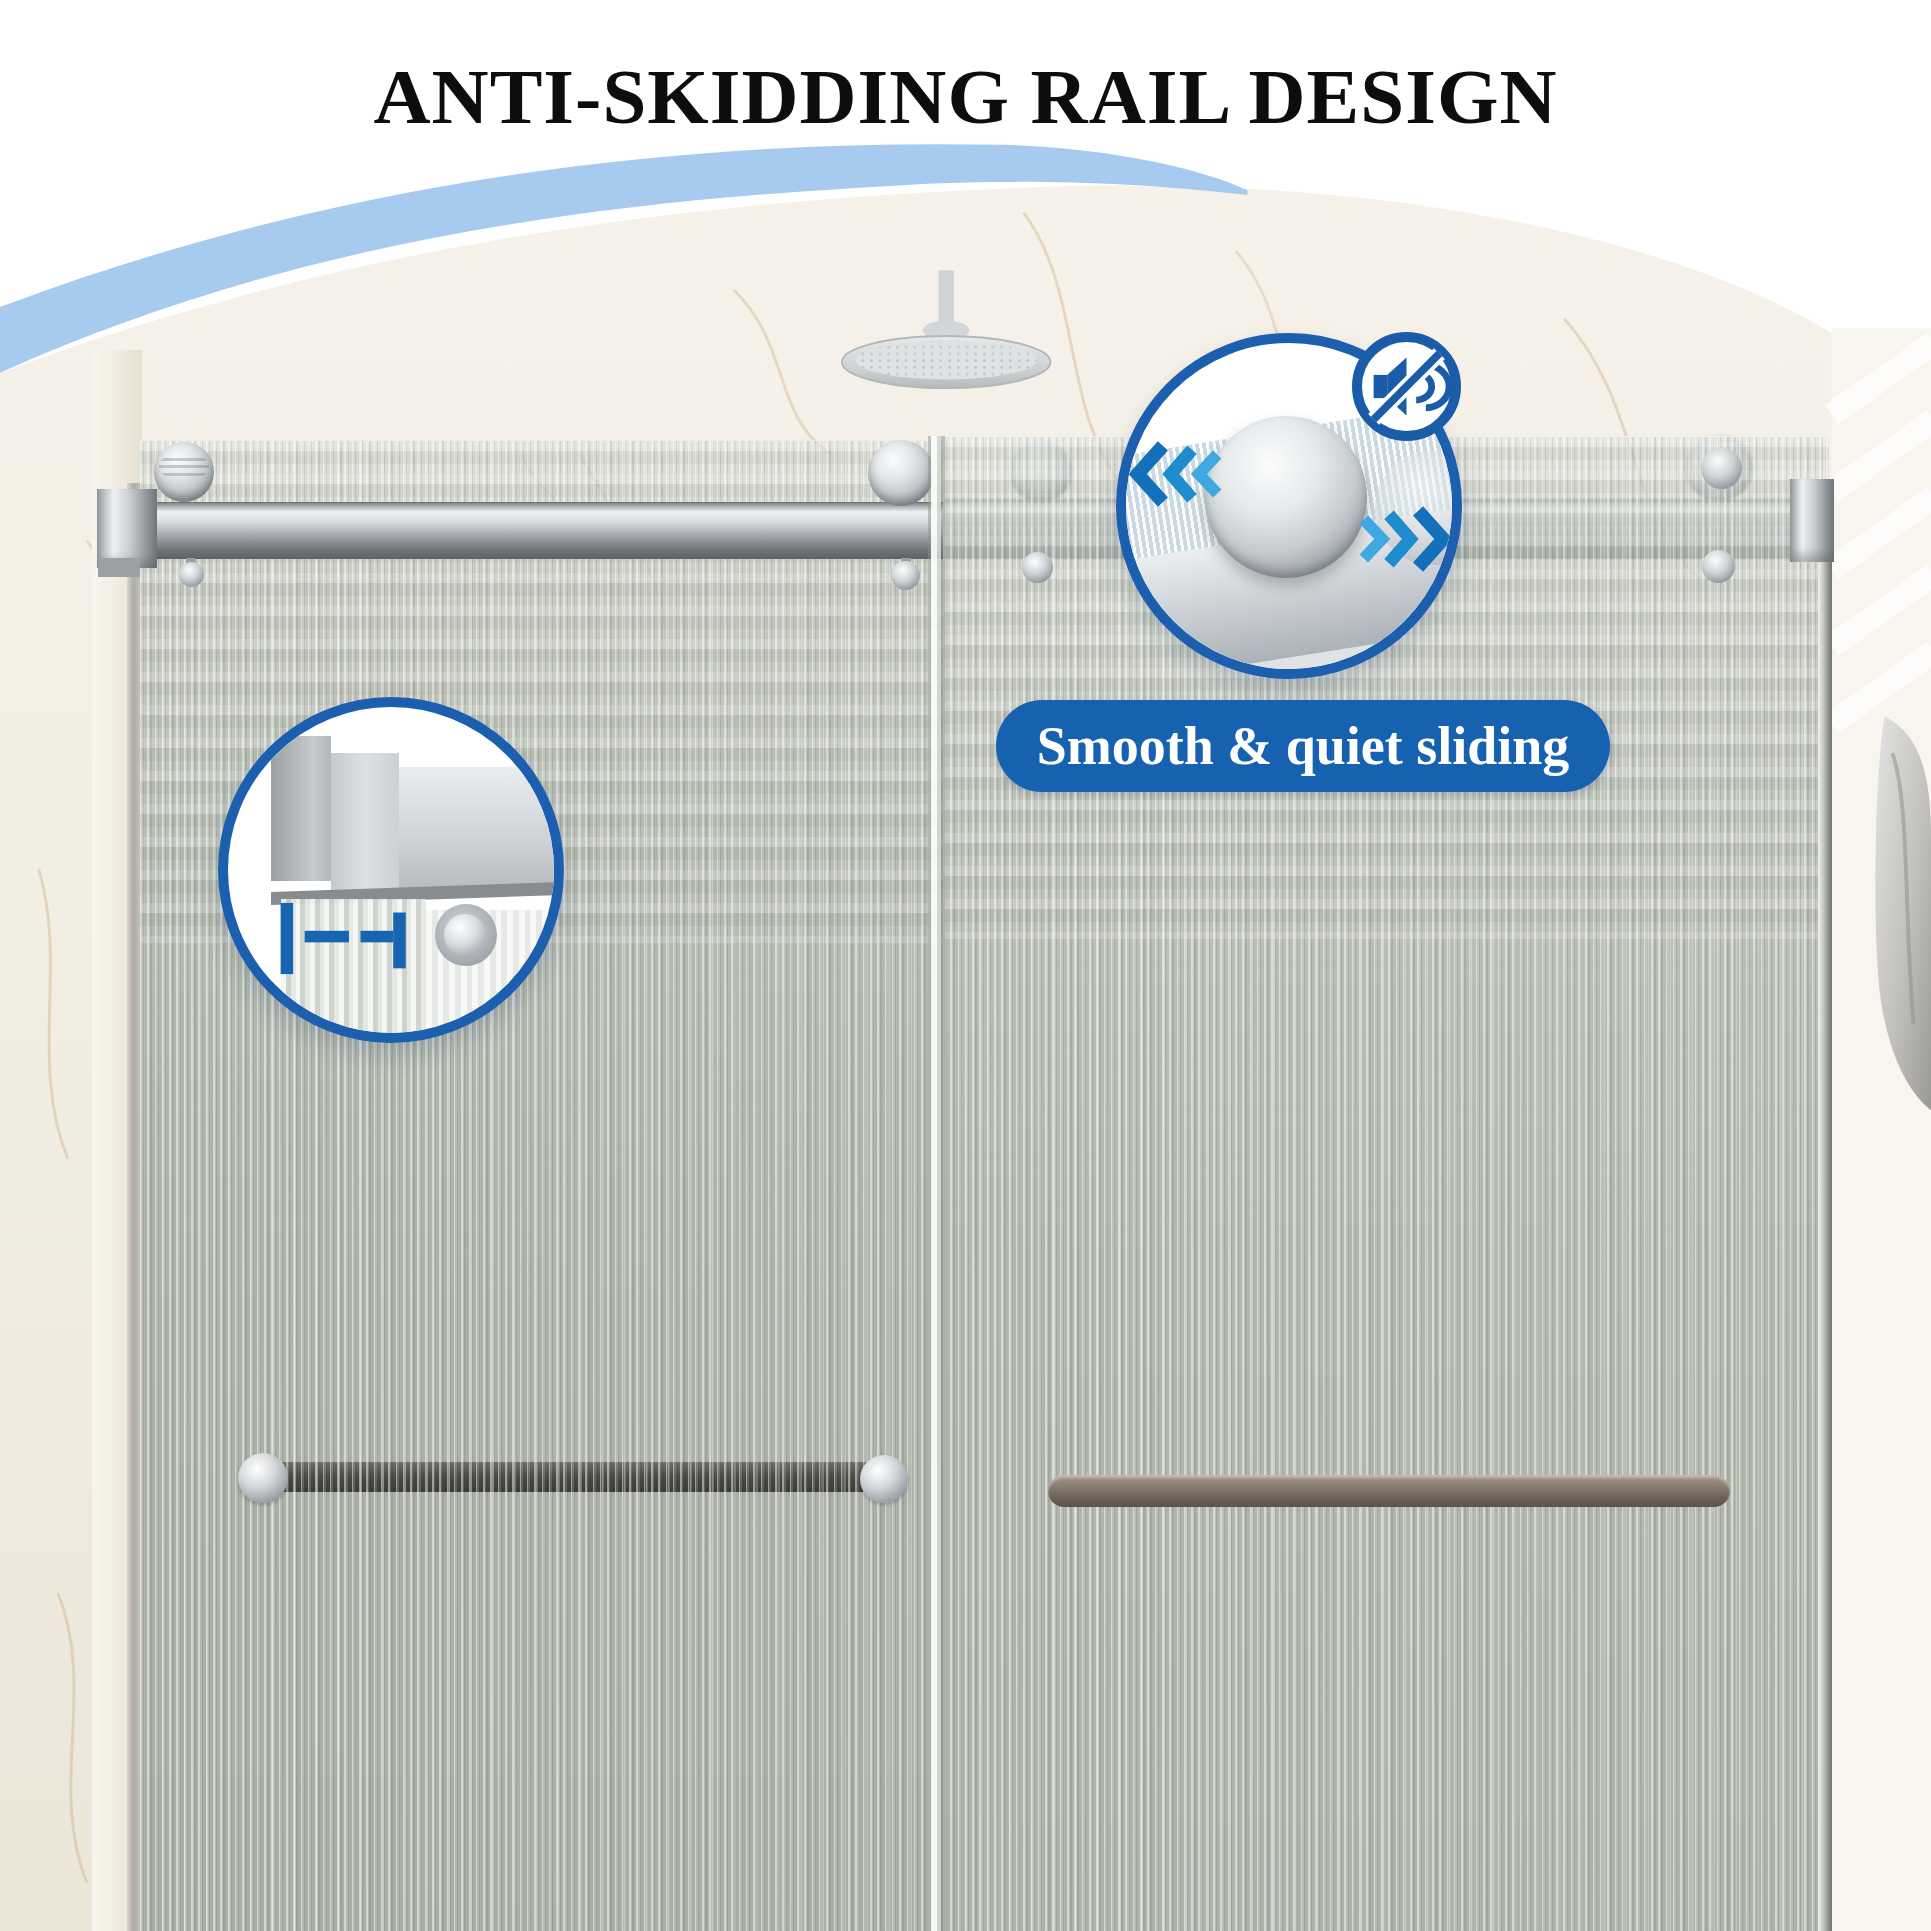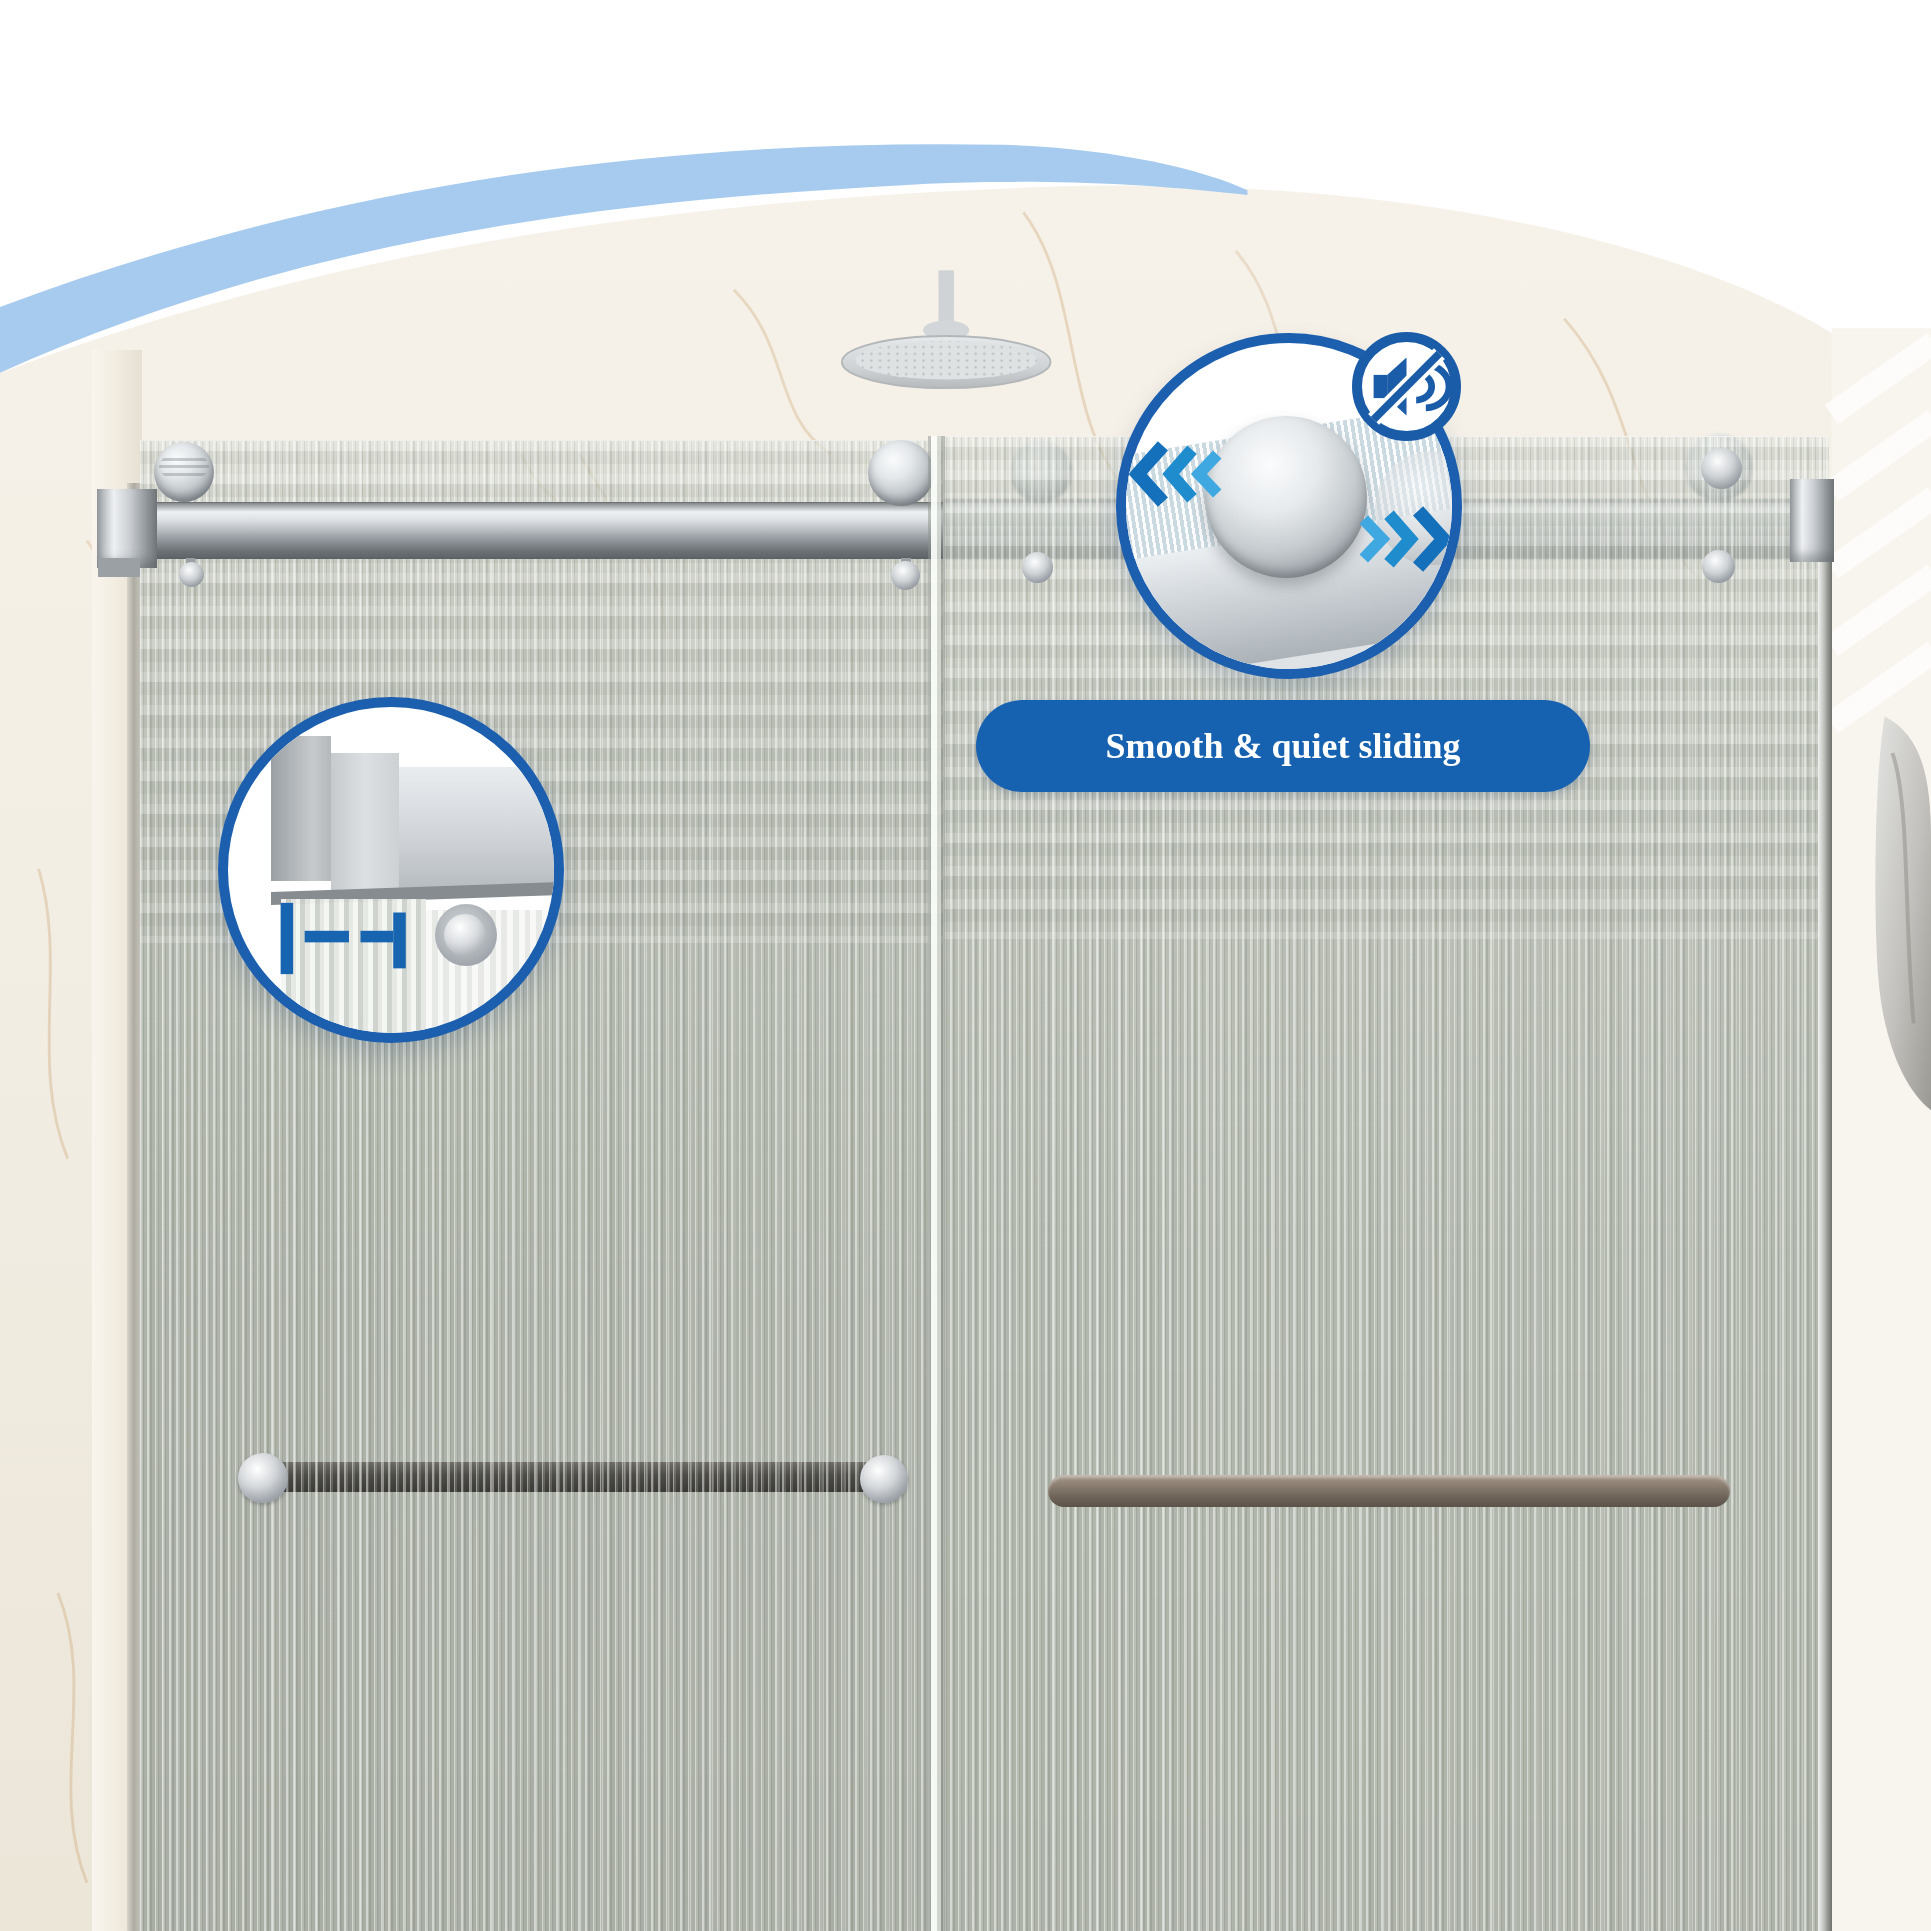--- a/index.html
+++ b/index.html
@@ -98,21 +98,21 @@
       background:repeating-linear-gradient(90deg,#f1f3f0 0 5.8px,#ced3cd 5.8px 11.6px);}
   .lc-ring{left:207px;top:197px;width:62px;height:62px;border-radius:50%;
       background:radial-gradient(circle at 45% 40%, #d6dadd 0%, #a9afb4 60%, #8b9196 100%);}
   .lc-pin{left:216px;top:207px;width:42px;height:42px;border-radius:50%;
       background:radial-gradient(circle at 38% 32%, #ffffff 0%, #d9dcdf 45%, #a7adb2 80%);}
 
   
   .pill{background:#1762b0;border-radius:48px;color:#ffffff;font-weight:700;
       display:flex;align-items:center;justify-content:center;white-space:nowrap;
       box-shadow:0 3.9px 9.7px rgba(20,50,100,.2);}
-  .pill-right{left:976px;top:700px;width:614px;height:92px;font-size:36px;}
+  .pill-right{left:996px;top:700px;width:614px;height:92px;font-size:54px;}
   .pill-left{left:30px;top:1060px;width:716px;height:91px;font-size:50px;}
 
   
   .mute{left:1352px;top:332px;width:89px;height:89px;border-radius:50%;
       border:10.6px solid #1a5ca8;background:#fff;}
 </style>
 </head>
 <body>
 
 <div class="stage">
@@ -264,15 +264,16 @@
         <rect x="93" y="37" width="34" height="12"></rect>
         <rect x="127" y="18" width="13" height="58"></rect>
       </g>
     </svg>
   </div>
 
   <div class="abs pill pill-right">
     <span>Smooth &amp; quiet sliding</span>
   </div>
 
+  <div class="abs title">ANTI-SKIDDING RAIL DESIGN</div>
 
 </div>
 
 
 </body></html>

